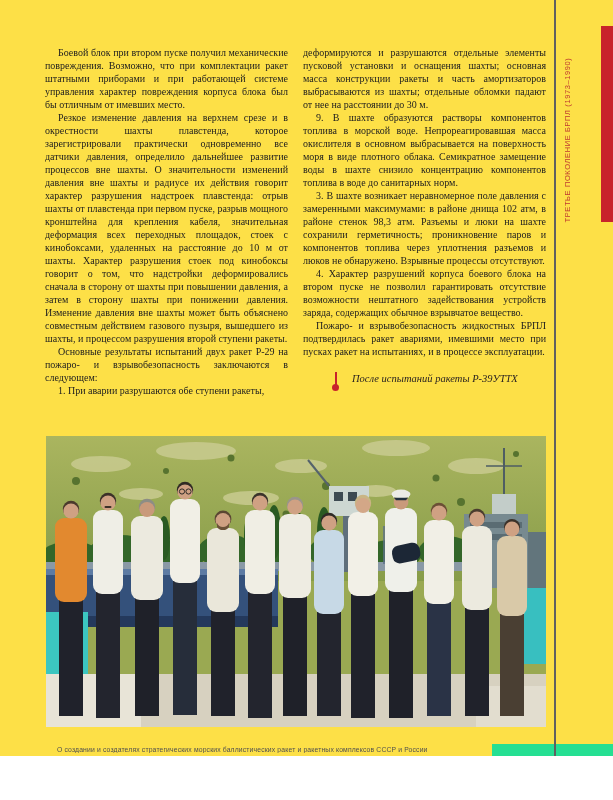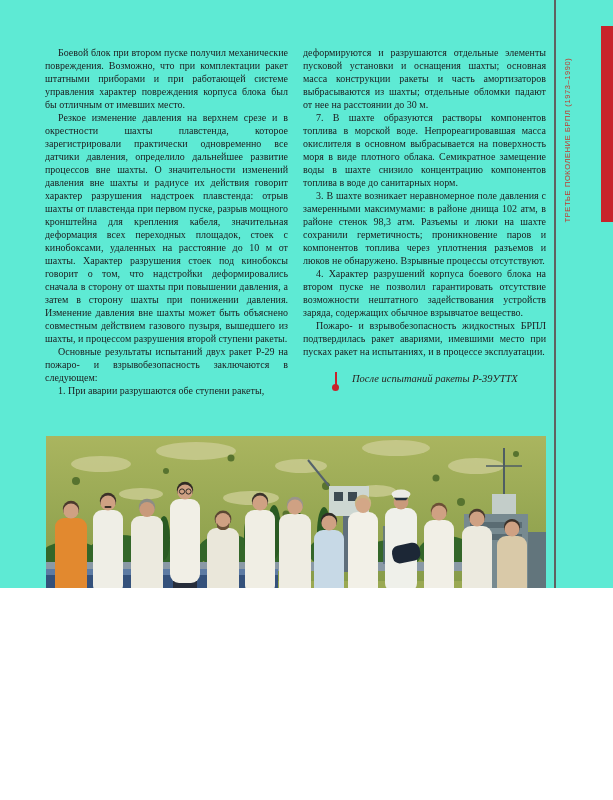--- a/index.html
+++ b/index.html
@@ -1,19 +1,19 @@
 <!DOCTYPE html>
 <html lang="ru"><head>
 <meta charset="utf-8">
 <style>
   html,body{margin:0;padding:0;background:#ffffff;}
   .page{
     position:relative;
-    width:613px;height:588px;
-    background:#5eead4;
+    width:613px;height:756px;
+    background:#fde047;
     overflow:hidden;
     font-family:"Liberation Serif", serif;
   }
   
   .col{
     position:absolute;top:46px;width:243px;
     font-size:10px;line-height:13px;color:#1c1c1e;
     text-align:justify;
   }
   .col-left{left:45px;}
@@ -79,21 +79,21 @@
 
   <div class="col col-left">
     <p class="indent">Боевой блок при втором пуске получил механические повреждения. Возможно, что при комплектации ракет штатными приборами и при работающей системе управления характер повреждения корпуса блока был бы отличным от имевших место.</p>
     <p class="indent">Резкое изменение давления на верхнем срезе и в окрестности шахты плавстенда, которое зарегистрировали практически одновременно все датчики давления, определило дальнейшее развитие процессов вне шахты. О значительности изменений давления вне шахты и радиусе их действия говорит характер разрушения надстроек плавстенда: отрыв шахты от плавстенда при первом пуске, разрыв мощного кронштейна для крепления кабеля, значительная деформация всех переходных площадок, стоек с кинобоксами, удаленных на расстояние до 10 м от шахты. Характер разрушения стоек под кинобоксы говорит о том, что надстройки деформировались сначала в сторону от шахты при повышении давления, а затем в сторону шахты при понижении давления. Изменение давления вне шахты может быть объяснено совместным действием газового пузыря, вышедшего из шахты, и процессом разрушения второй ступени ракеты.</p>
     <p class="indent">Основные результаты испытаний двух ракет Р-29 на пожаро- и взрывобезопасность заключаются в следующем:</p>
     <p class="indent">1. При аварии разрушаются обе ступени ракеты,</p>
   </div>
 
   <div class="col col-right">
     <p>деформируются и разрушаются отдельные элементы пусковой установки и оснащения шахты; основная масса конструкции ракеты и часть амортизаторов выбрасываются из шахты; отдельные обломки падают от нее на расстоянии до 30 м.</p>
-    <p class="indent">7. В шахте образуются растворы компонентов топлива в морской воде. Непрореагировавшая масса окислителя в основном выбрасывается на поверхность моря в виде плотного облака. Семикратное замещение воды в шахте снизило концентрацию компонентов топлива в воде до санитарных норм.</p>
+    <p class="indent">9. В шахте образуются растворы компонентов топлива в морской воде. Непрореагировавшая масса окислителя в основном выбрасывается на поверхность моря в виде плотного облака. Семикратное замещение воды в шахте снизило концентрацию компонентов топлива в воде до санитарных норм.</p>
     <p class="indent">3. В шахте возникает неравномерное поле давления с замеренными максимумами: в районе днища 102 атм, в районе стенок 98,3 атм. Разъемы и люки на шахте сохранили герметичность; проникновение паров и компонентов топлива через уплотнения разъемов и люков не обнаружено. Взрывные процессы отсутствуют.</p>
     <p class="indent">4. Характер разрушений корпуса боевого блока на втором пуске не позволил гарантировать отсутствие возможности нештатного задействования устройств заряда, содержащих обычное взрывчатое вещество.</p>
     <p class="indent">Пожаро- и взрывобезопасность жидкостных БРПЛ подтвердилась ракет авариями, имевшими место при пусках ракет на испытаниях, и в процессе эксплуатации.</p>
 
     <div class="caption">
       <div class="pin">
         <span class="pin-stem"></span>
         <span class="pin-dot"></span>
       </div>
       <div class="caption-text">

